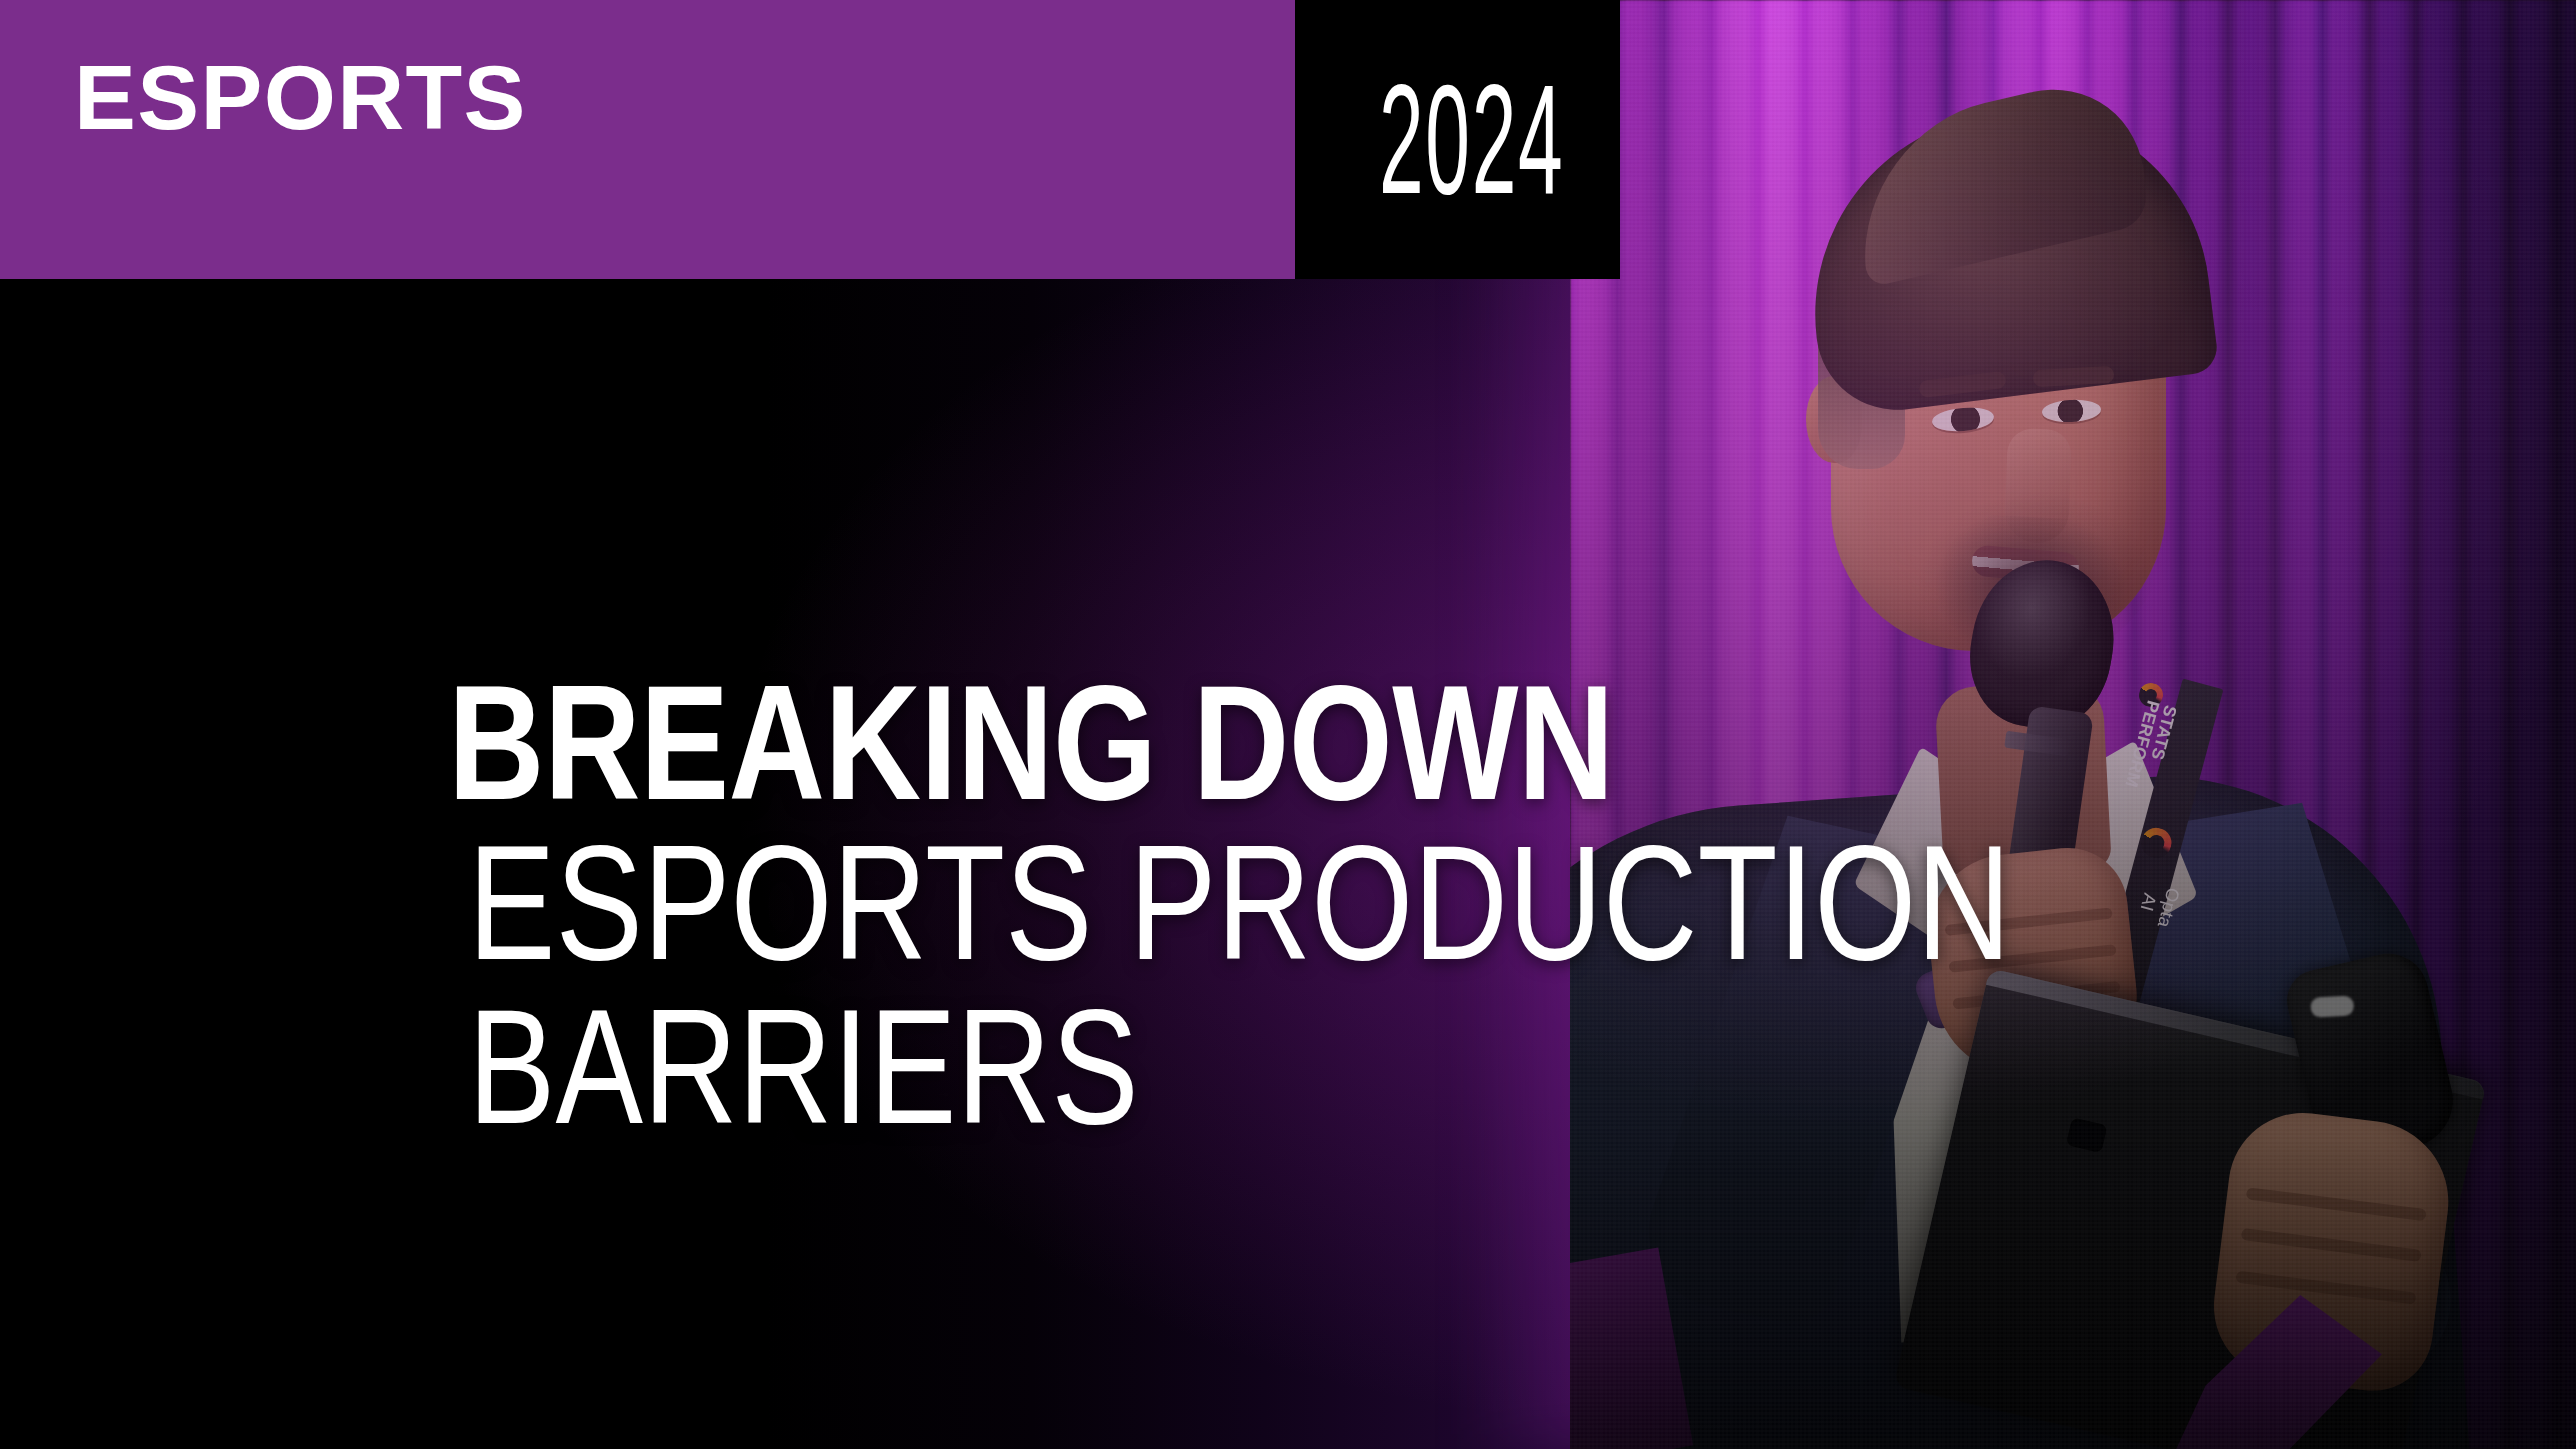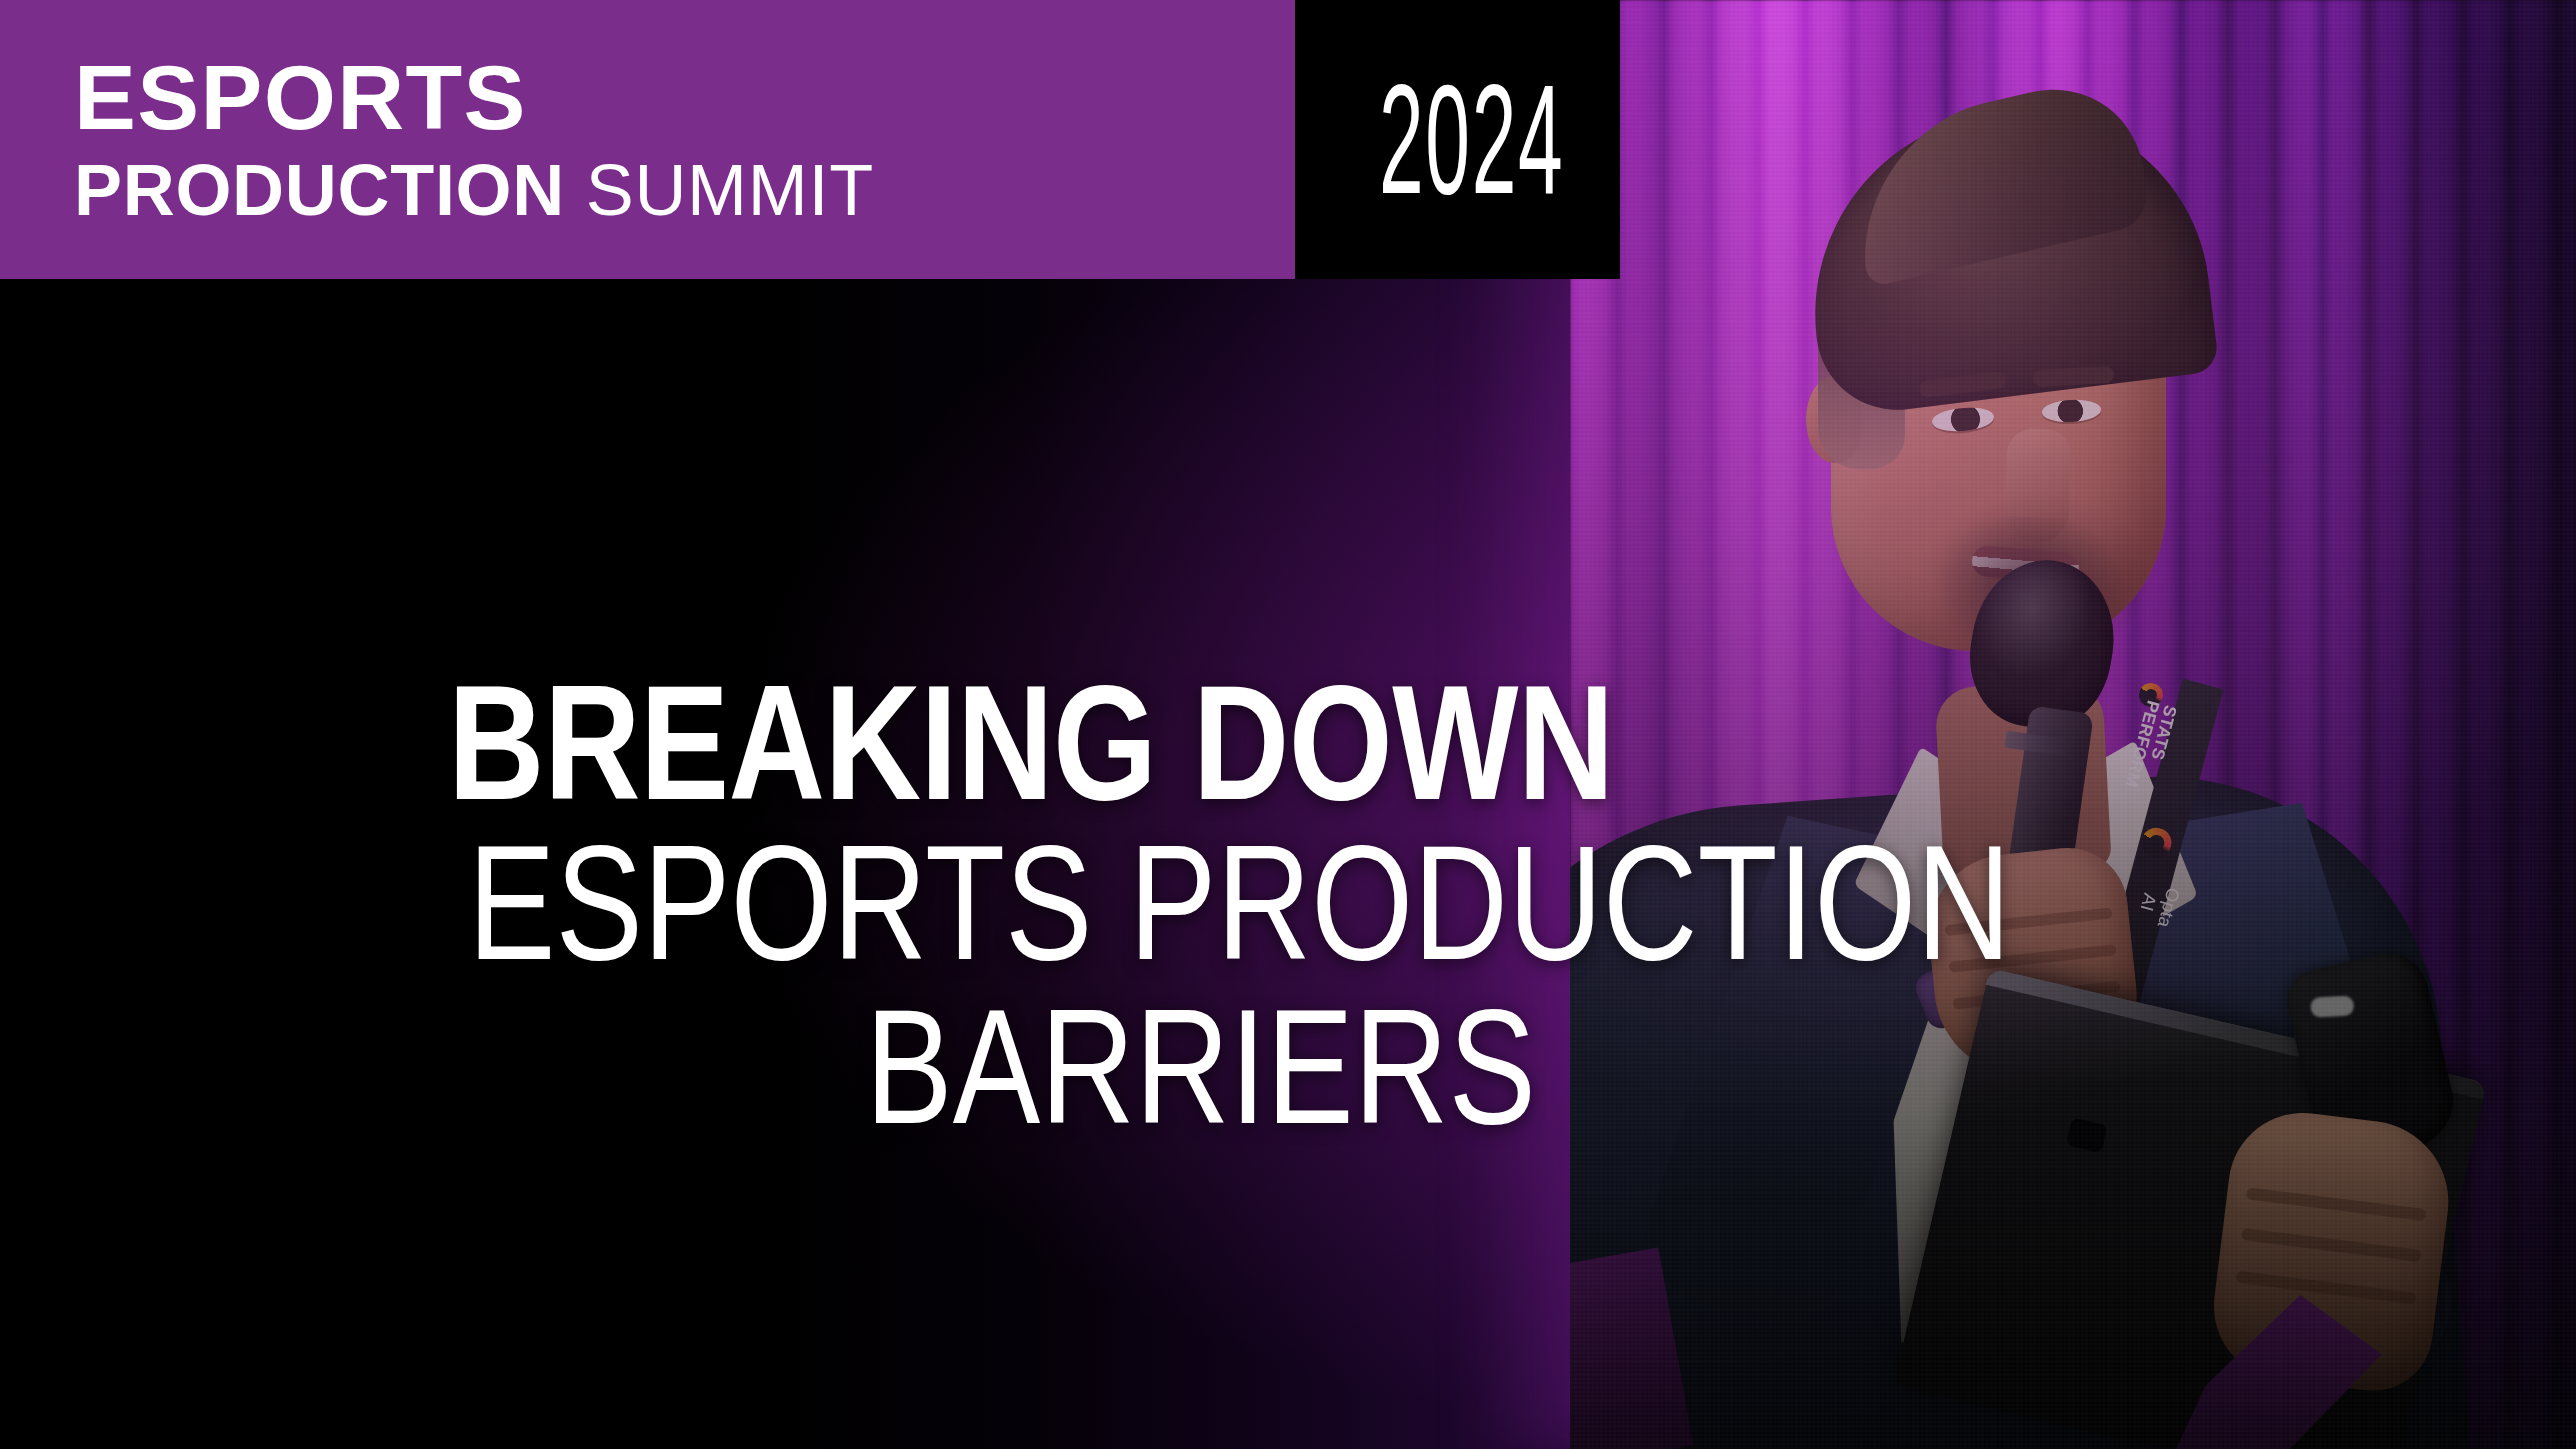--- a/index.html
+++ b/index.html
@@ -366,21 +366,21 @@
     position:absolute; left:1379px; top:62px;
     color:#fff; font-size:134px; line-height:1;
     font-weight:300; letter-spacing:2.7px;
     font-family:"Liberation Sans", sans-serif;
     transform:scaleX(.60) scaleY(1.16); transform-origin:left top;
   }
 
   
   .headline{
     position:absolute; left:201px; top:664px; width:1335px;
-    text-align:right; color:#fff;
+    color:#fff;
   }
   .hl-line{
     display:block; white-space:nowrap;
     font-family:"Liberation Sans", sans-serif;
     text-shadow:0 4px 17.4px rgba(0,0,0,.55);
   }
   .hl-1{
     font-size:164px; font-weight:bold; line-height:.96;
     letter-spacing:-0.7px;
     transform:scaleX(.815); transform-origin:right center;
@@ -475,21 +475,20 @@
 
     <div class="curtain-vign"></div>
     <div class="photo-grain"></div>
   </div>
 
   <div class="purple-block"></div>
   <div class="black-block"></div>
 
   <div class="logo">
     <div class="logo-line1">ESPORTS</div>
-    <div class="logo-line2"><span class="bold">PRODUCTION</span><span class="light"> SUMMIT</span></div>
   </div>
 
   <div class="year">2024</div>
 
   <div class="headline">
     <span class="hl-line hl-1">BREAKING DOWN</span>
     <span class="hl-line hl-2">ESPORTS PRODUCTION</span>
     <span class="hl-line hl-3">BARRIERS</span>
   </div>
 

